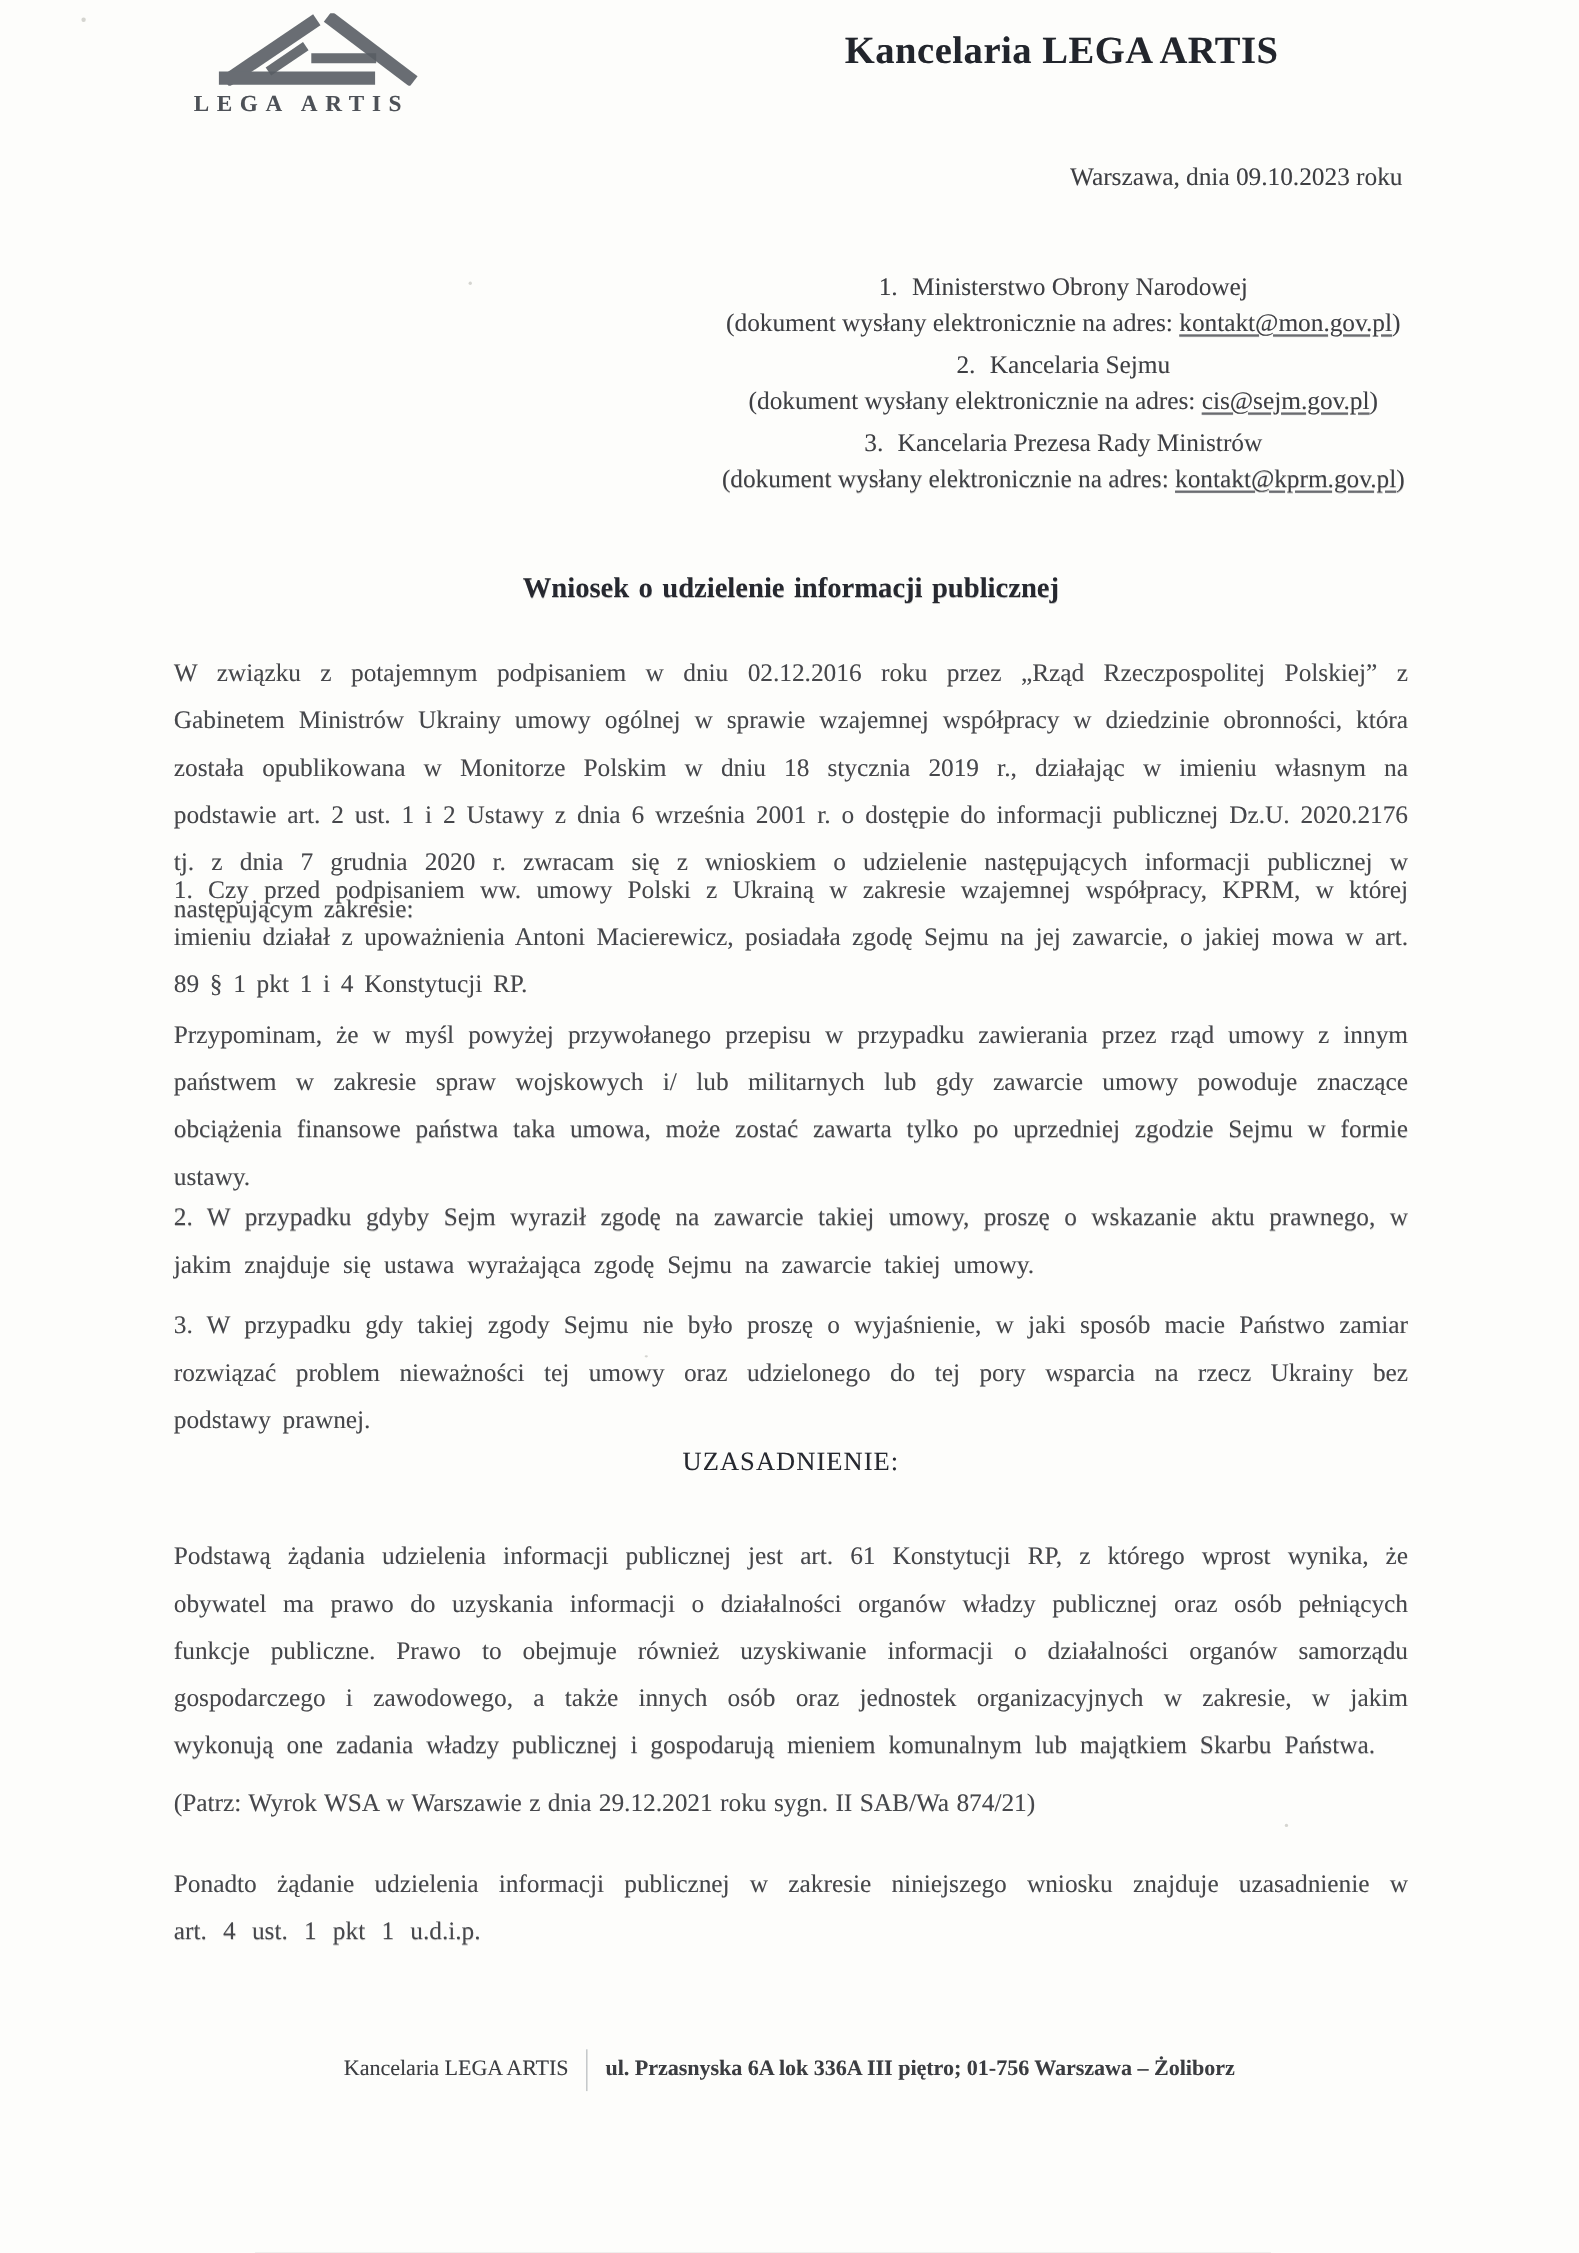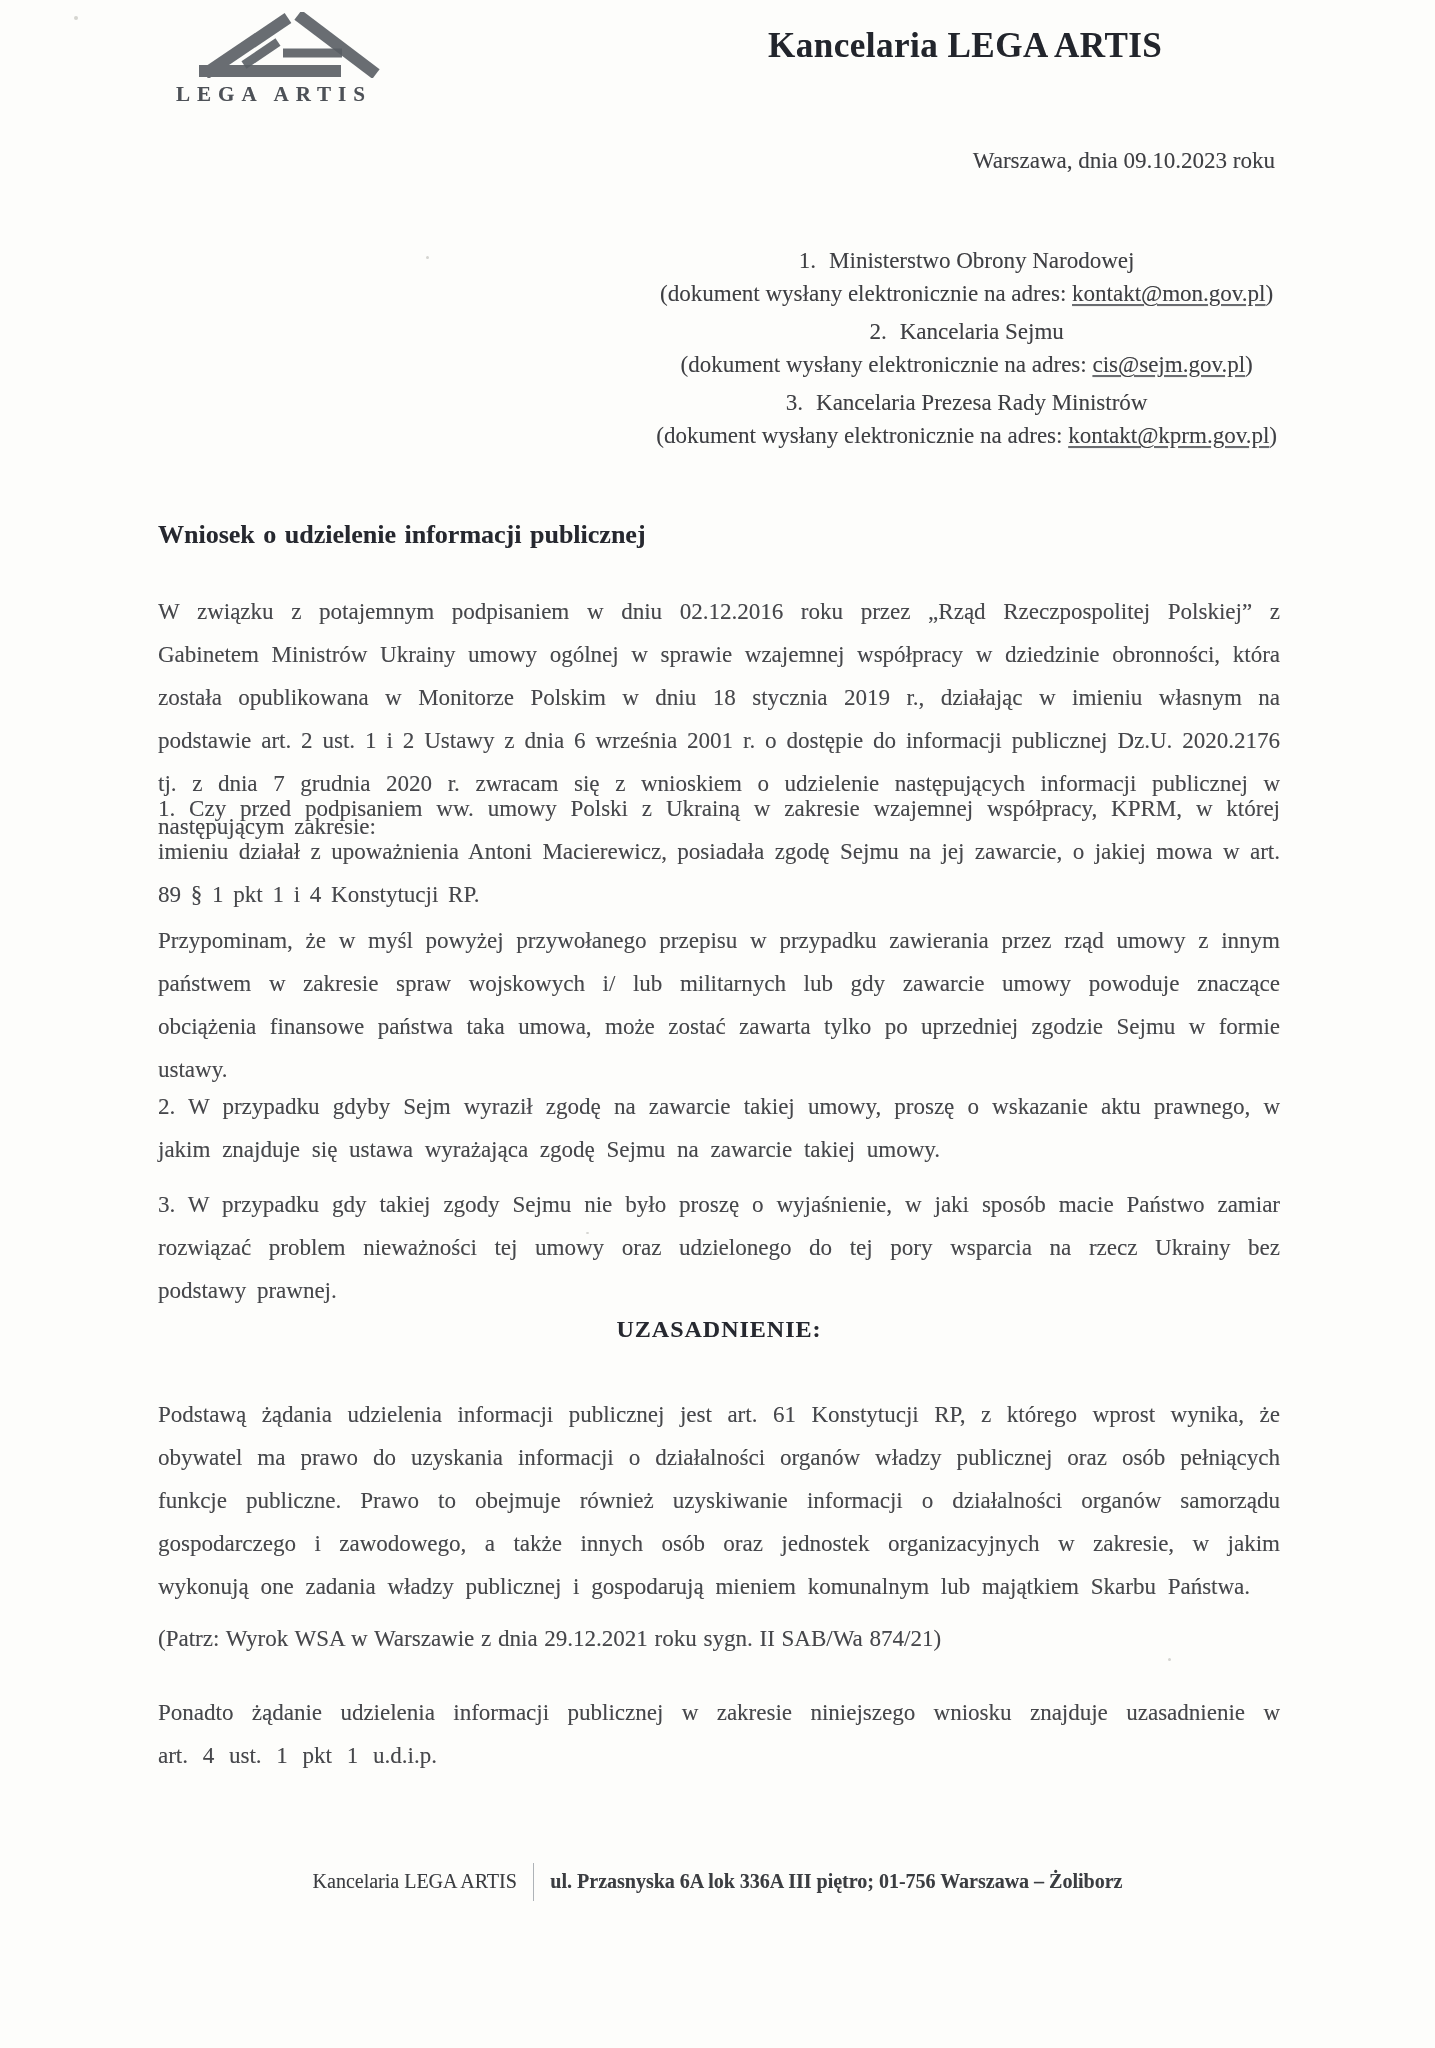--- a/index.html
+++ b/index.html
@@ -57,31 +57,31 @@
   }
 
   
   .block {
     position:absolute; left:158px; width:1122px;
     font-size:23px; line-height:43px; text-align:justify;
     word-spacing:4px; color:#46474b;
   }
   .doc-title {
     position:absolute; left:158px; width:1122px; top:520px;
-    text-align:left; font-size:26px; font-weight:bold; color:#26282f;
+    text-align:center; font-size:26px; font-weight:bold; color:#26282f;
     word-spacing:2px;
   }
   .b-intro     { top:590px; }
   .b-req1      { top:787px; }
   .b-reminder  { top:919px; word-spacing:7px; }
   .b-req2      { top:1085px; word-spacing:6px; }
   .b-req3      { top:1183px; word-spacing:5px; }
   .h-uzas {
     position:absolute; left:158px; width:1122px; top:1316px;
-    text-align:center; font-size:24px; font-weight:bold; color:#26282f;
+    text-align:center; font-size:24px; font-weight:normal; color:#26282f;
     letter-spacing:1px;
   }
   .b-just1     { top:1393px; word-spacing:6px; }
   .b-caseref   { top:1617px; text-align:left; word-spacing:1px; }
   .b-just2     { top:1691px; word-spacing:9px; }
   .b-link      { top:1791px; text-align:left; word-spacing:1px; white-space:nowrap; }
 
   
   .footer {
     position:absolute; left:0; width:1435px; text-align:center;

